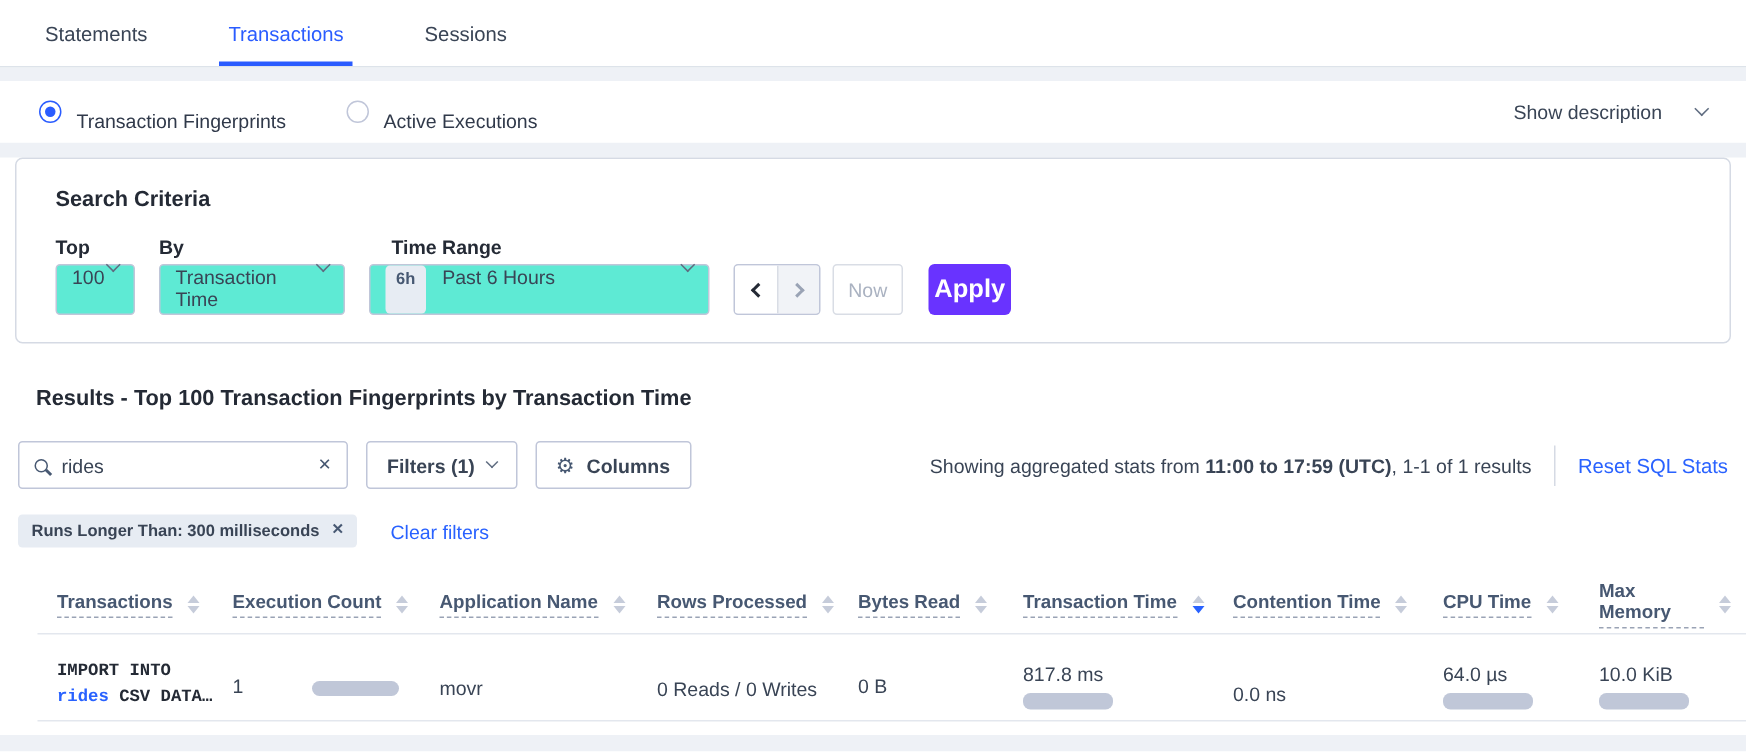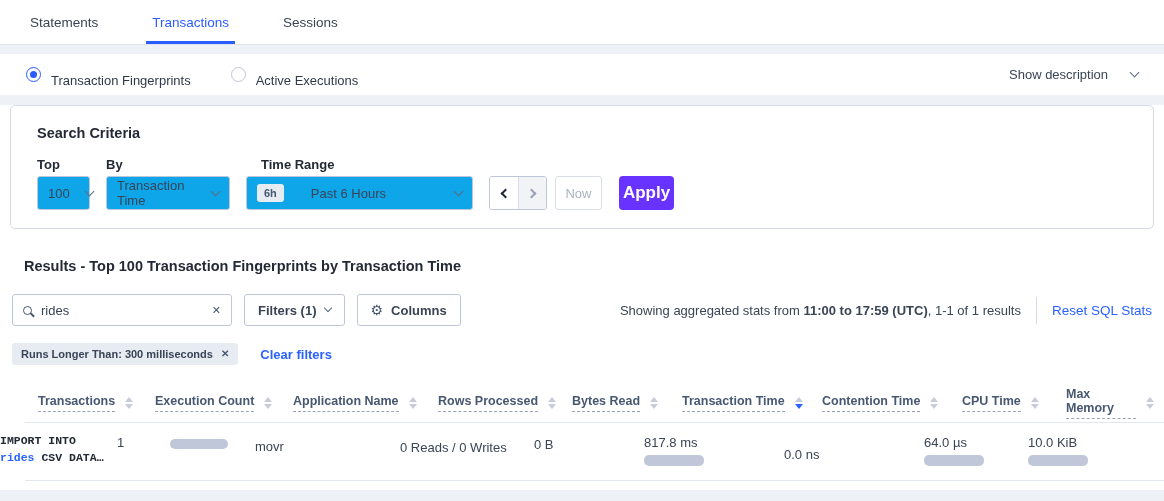--- a/index.html
+++ b/index.html
@@ -24,21 +24,21 @@
   .radio-circle.selected::after { content:""; position:absolute; top:2.5px; left:2.5px; width:7px; height:7px; border-radius:50%; background:#2a5cff; }
   .radio-label { font-size:13px; font-weight:500; color:#30394a;margin-top:12px; }
   .show-desc { margin-left:auto; display:flex; align-items:center; gap:23px; font-size:13px; color:#394455; cursor:pointer; }
 
   .chev { width:7px; height:7px; border-right:1.6px solid #5f6c80; border-bottom:1.6px solid #5f6c80; transform:rotate(45deg); display:inline-block; margin-top:-4px; flex:none; }
 
   
   .criteria-card { position:absolute; top:105px; left:10px; width:1144px; height:124px; background:#fff; border:1px solid #d5dae4; border-radius:5px; }
   .criteria-title { position:absolute; top:19px; left:26px; font-size:14.5px; font-weight:bold; color:#242a35; }
   .field-label { position:absolute; top:51px; font-size:13px; font-weight:bold; color:#242a35; }
-  .ctl { position:absolute; top:70px; height:34px; border:1px solid #c0c6d9; border-radius:3px; background:#0ea5e9; display:flex; align-items:center; padding:0 10px; font-size:13px; color:#394455; cursor:pointer;gap:16px; }
+  .ctl { position:absolute; top:70px; height:34px; border:1px solid #c0c6d9; border-radius:3px; background:#5eead4; display:flex; padding:0 10px; font-size:13px; color:#394455; cursor:pointer; }
   .ctl .chev { margin-left:auto; }
   #sel-top { left:26px; width:53px; }
   #sel-by { left:95px; width:124px; }
   #sel-range { left:235px; width:227px; }
   .badge-6h { background:#e7ecf3; border-radius:3px; font-size:11px; font-weight:bold; color:#475872; padding:3px 7px; margin-right:11px; flex:none; }
   .arrow-group { position:absolute; top:70px; left:478px; height:34px; display:flex; border:1px solid #c0c6d9; border-radius:3px; overflow:hidden; }
   .arrow-btn { width:28px; display:flex; align-items:center; justify-content:center; background:#fff; cursor:pointer; }
   .arrow-btn.disabled { background:#f1f3f7; border-left:1px solid #d9dde5; cursor:default; }
   .chev-left { width:7px; height:7px; border-left:2px solid #242a35; border-bottom:2px solid #242a35; transform:rotate(45deg); margin-left:3px; }
   .chev-right { width:7px; height:7px; border-top:2px solid #9aa3b5; border-right:2px solid #9aa3b5; transform:rotate(45deg); margin-right:3px; }
@@ -57,34 +57,34 @@
   .gear { font-size:14px; color:#475872; line-height:1; font-weight:normal; }
   .stats { margin-left:auto; display:flex; align-items:center; font-size:13px; color:#394455; white-space:pre; }
   .stats b { font-weight:bold; }
   .vdivider { width:1px; height:27px; background:#d5dae4; margin:0 15px; }
   .reset-link { color:#2962ff; font-size:13.5px; font-weight:500; cursor:pointer; }
 
   
   .filter-row { position:absolute; top:343px; left:12px; display:flex; align-items:center; gap:22px; }
   .pill { background:#e7ecf3; border-radius:3px; padding:5px 9px; font-size:11px; font-weight:600; color:#394455; display:flex; align-items:center; gap:8px; }
   .pill .clear-x { font-size:10px; }
-  .clear-filters { color:#2962ff; font-size:13px; font-weight:bold; cursor:pointer; }
+  .clear-filters { color:#2962ff; font-size:13px; font-weight:normal; cursor:pointer; }
 
   
   .table { position:absolute; top:384px; left:0; right:0; background:#fff; }
   .thead { display:flex; align-items:center; height:38px; padding-left:38px; }
   .th { display:flex; align-items:center; font-size:12.5px; font-weight:bold; color:#475872; cursor:pointer; }
   .th-label { border-bottom:1px dashed #9aa3b5; padding-bottom:3px; }
   .sort { display:flex; flex-direction:column; gap:2px; margin-left:10px; }
   .tri-up { width:0; height:0; border-left:4px solid transparent; border-right:4px solid transparent; border-bottom:5px solid #c6ccda; }
   .tri-down { width:0; height:0; border-left:4px solid transparent; border-right:4px solid transparent; border-top:5px solid #c6ccda; }
   .th.sorted .tri-down { border-top-color:#2962ff; }
   .col1{width:117px}.col2{width:138px}.col3{width:145px}.col4{width:134px}.col5{width:110px}.col6{width:140px}.col7{width:140px}.col8{width:104px}.col9{width:88px}
   .sep { height:1px; background:#e3e7ee; margin-left:25px; }
-  .trow { display:flex; align-items:flex-start; height:57px; padding-top:12px; }
+  .trow { display:flex; align-items:center; height:57px; padding-left:38px; padding-top:12px; }
   .txn-cell { font-family:"Liberation Mono", monospace; font-size:11.5px; font-weight:bold; color:#242a35; line-height:17px; margin-top:-3px; white-space:pre; }
   .txn-link { color:#2962ff; cursor:pointer; text-decoration:none; }
   .cell-val { font-size:13px; color:#394455; }
   .count-cell { display:flex; align-items:center; }
   .count-cell .bar { margin-left:46px; margin-top:2px; }
   .bar { width:58px; height:10px; background:#c0c7d8; border-radius:5px; }
   .stacked .bar { width:60px; height:11px; margin-top:5px; }
 </style>
 </head>
 <body>

